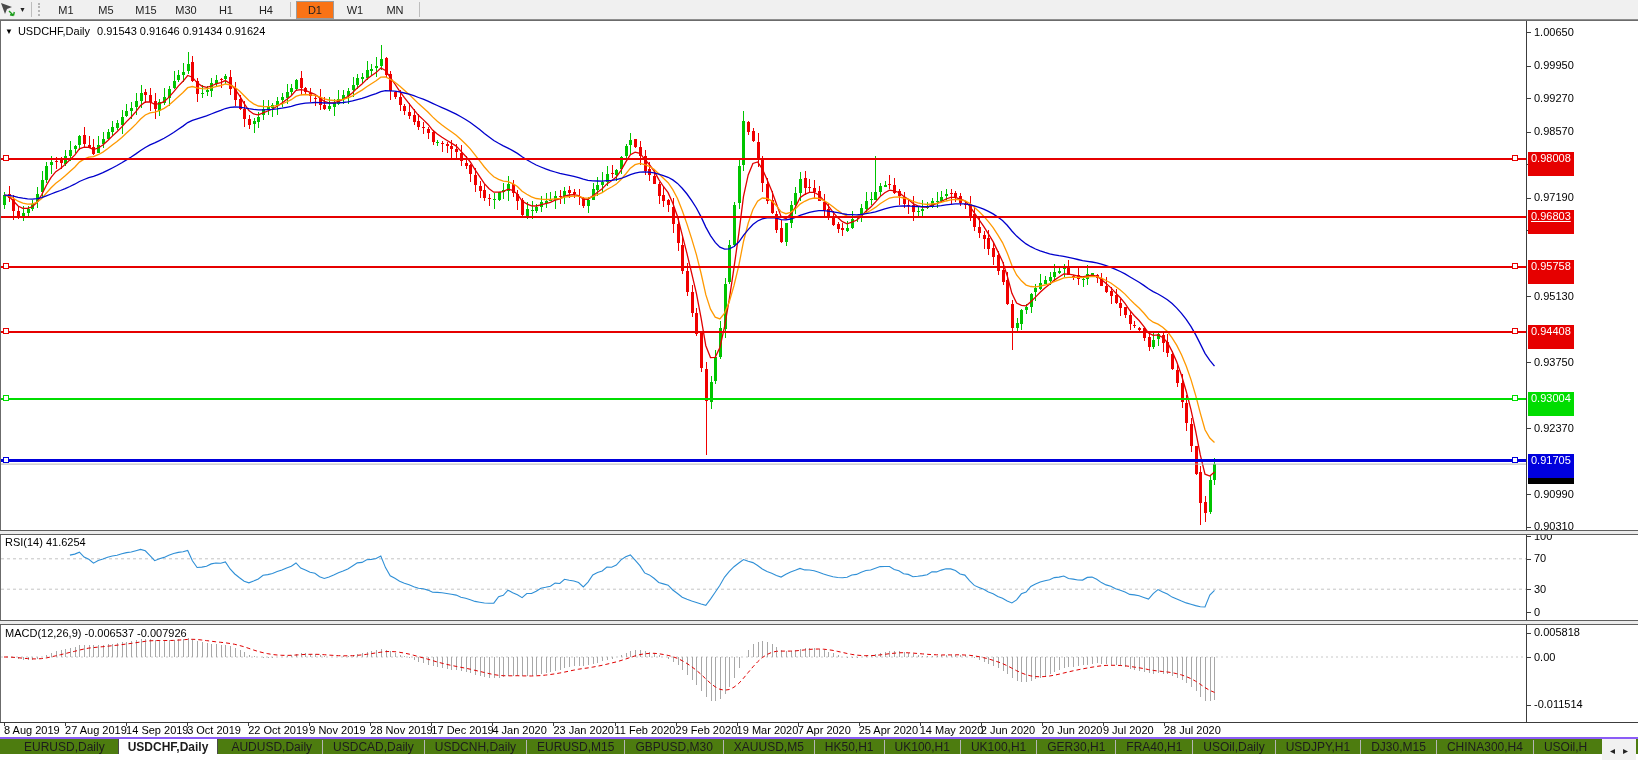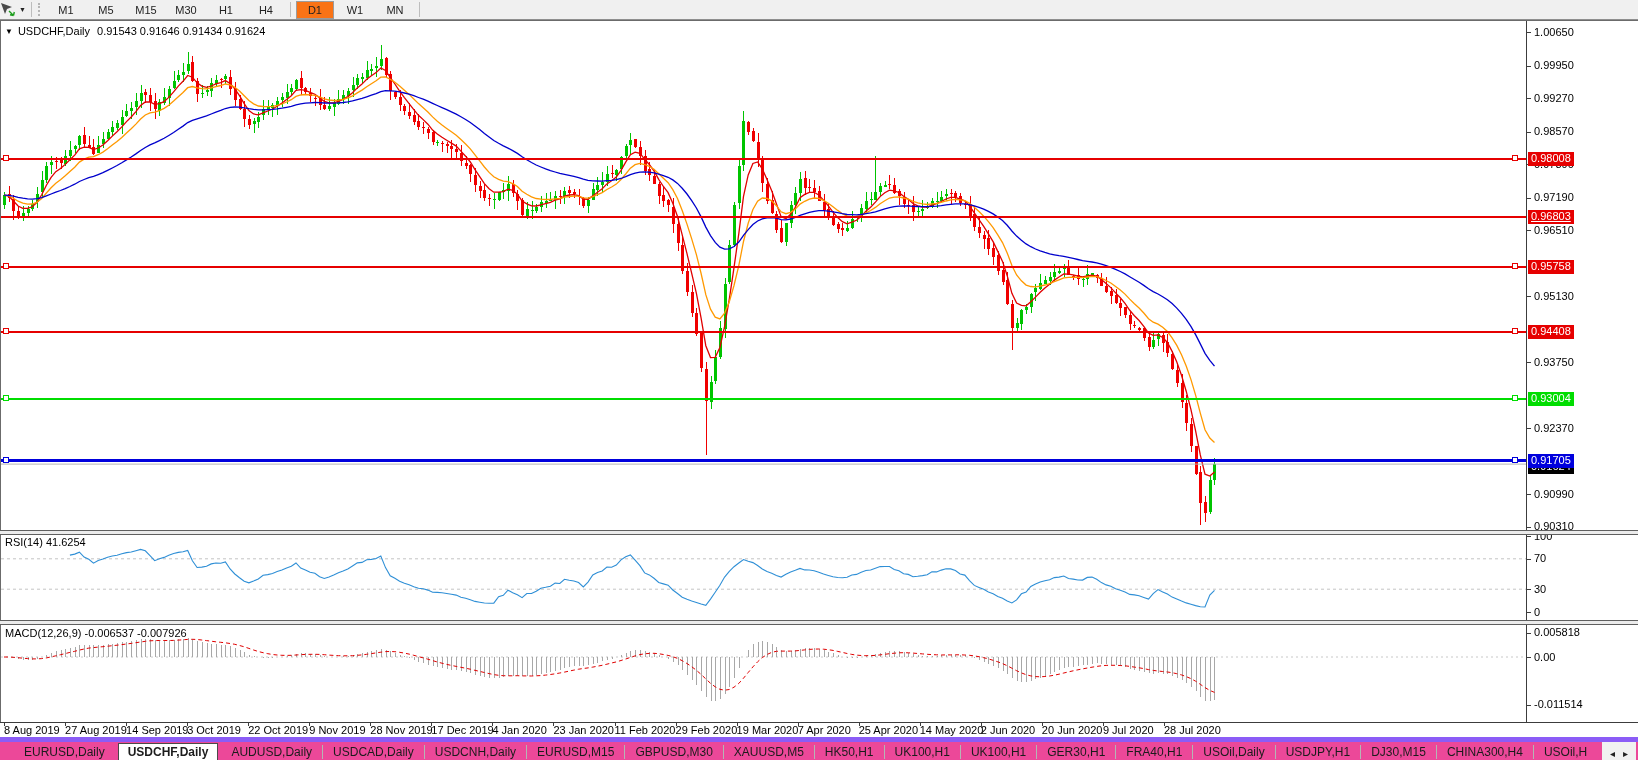--- a/index.html
+++ b/index.html
@@ -21,26 +21,26 @@
   #plot{position:absolute;left:0;top:0;}
   .sep{position:absolute;left:0;width:1638px;height:5px;background:#ebebeb;
        border-top:1px solid #5f5f5f;border-bottom:1px solid #5f5f5f;box-sizing:border-box;z-index:5;}
   .chart-title{position:absolute;left:5px;top:5px;font-size:11px;color:#000;z-index:6;
                display:flex;align-items:center;white-space:nowrap;}
   .tri{font-size:8px;margin-right:5px;}
   .ohlc{margin-left:7px;}
   .ind-label{position:absolute;left:5px;font-size:11px;color:#000;z-index:6;white-space:nowrap;}
   #overlay div{position:absolute;}
   .ax{font-size:11px;color:#000;white-space:nowrap;z-index:3;}
-  .badge{font-size:11px;color:#fff;height:14px;line-height:13px;padding:0 3px;z-index:4;white-space:nowrap;}
+  .badge{font-size:11px;color:#fff;height:24px;line-height:13px;padding:0 3px;z-index:4;white-space:nowrap;}
   .handle{width:6px;height:6px;background:#fff;border:1px solid #d00;box-sizing:border-box;z-index:4;}
   .datelbl{font-size:11px;color:#000;white-space:nowrap;z-index:3;}
   
-  .tabbar{position:absolute;left:0;top:737px;width:1638px;height:24px;background:#ec4899;
-          border-top:5px solid #8b5cf6;box-sizing:border-box;display:flex;align-items:center;}
+  .tabbar{position:absolute;left:0;top:737px;width:1638px;height:17px;background:#4d7c0f;
+          border-top:2px solid #8b5cf6;box-sizing:border-box;display:flex;align-items:center;}
   .tabs{display:flex;align-items:center;padding-left:14px;height:100%;overflow:hidden;flex:1;white-space:nowrap;}
   .tab{font-size:12px;color:#1c1c1c;padding:0 10px;}
   .tab.active{background:#fff;border:1px solid #4a4a4a;font-weight:700;padding:1px 9px;margin:0 3px;}
   .tabsep{width:1px;height:14px;background:#b5b5b5;}
   .tab-arrows{position:absolute;right:2px;top:0;height:22px;display:flex;align-items:center;gap:8px;
               padding:0 8px;font-size:10px;color:#222;background:#f1f1f1;}
 </style>
 </head>
 <body>
 

